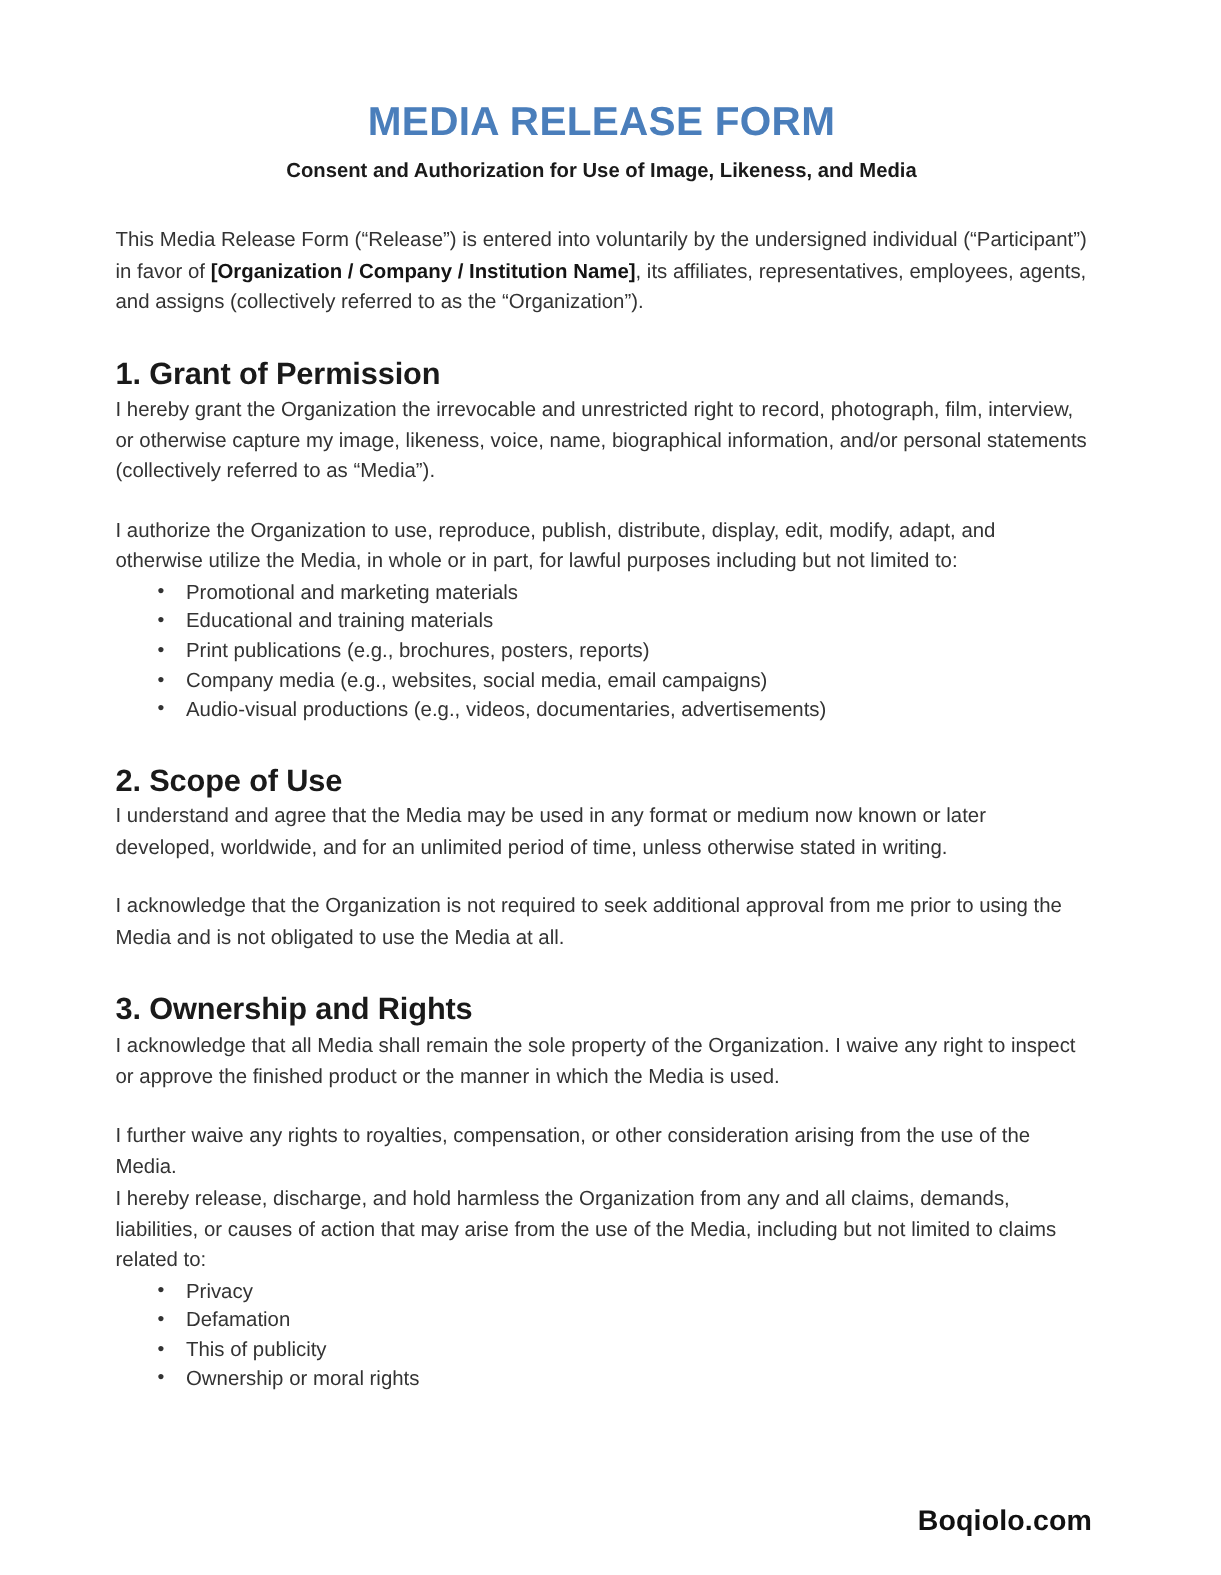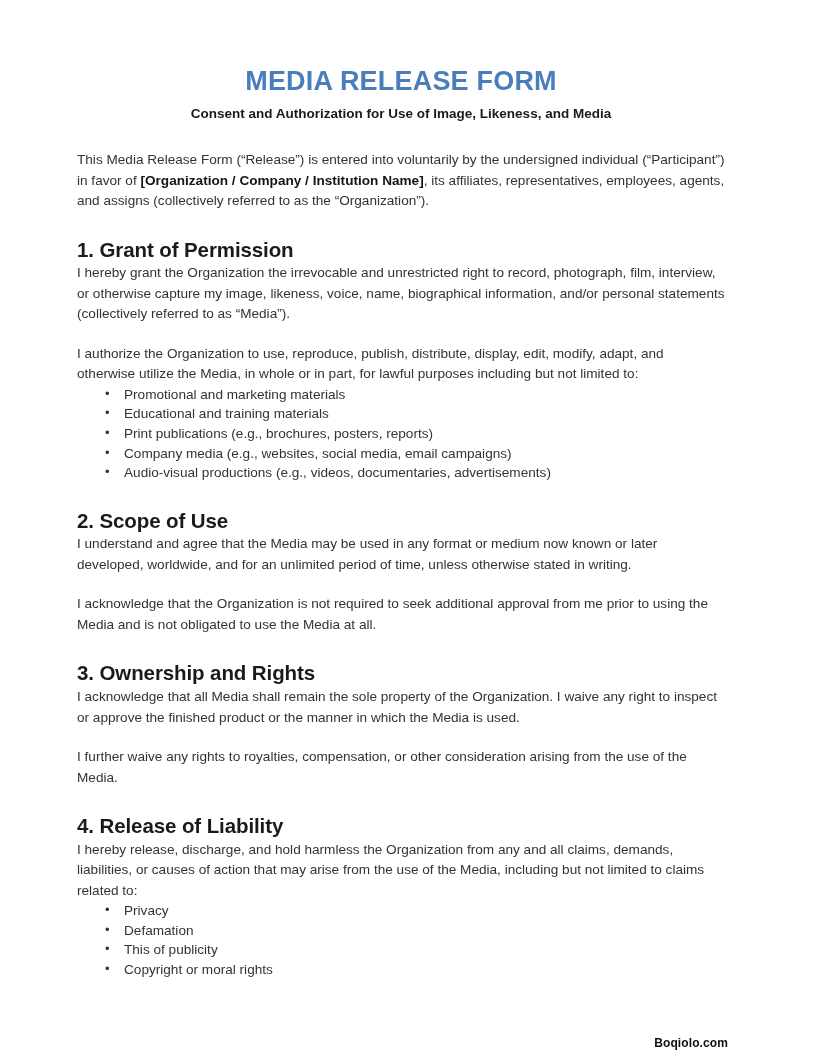--- a/index.html
+++ b/index.html
@@ -97,22 +97,22 @@
     left: 28px;
     top: -1px;
     font-size: 13px;
     color: #333333;
     line-height: 19.6px;
   }
 
   .footer-brand {
     position: absolute;
     right: 20px;
-    bottom: 0;
-    font-size: 12px;
+    bottom: 24px;
+    font-size: 19px;
     font-weight: 700;
     color: #111111;
     letter-spacing: 0.1px;
   }
 </style>
 </head>
 <body>
 
 <div class="page">
   <div class="content">
@@ -135,25 +135,24 @@
     </ul>
 
     <h2 class="section-heading">2. Scope of Use</h2>
     <p class="body-para para-tight">I understand and agree that the Media may be used in any format or medium now known or later developed, worldwide, and for an unlimited period of time, unless otherwise stated in writing.</p>
     <p class="body-para para-gap">I acknowledge that the Organization is not required to seek additional approval from me prior to using the Media and is not obligated to use the Media at all.</p>
 
     <h2 class="section-heading">3. Ownership and Rights</h2>
     <p class="body-para para-tight">I acknowledge that all Media shall remain the sole property of the Organization. I waive any right to inspect or approve the finished product or the manner in which the Media is used.</p>
     <p class="body-para para-gap">I further waive any rights to royalties, compensation, or other consideration arising from the use of the Media.</p>
 
-    <h2 class="section-heading">4. Release of Liability</h2>
     <p class="body-para para-tight">I hereby release, discharge, and hold harmless the Organization from any and all claims, demands, liabilities, or causes of action that may arise from the use of the Media, including but not limited to claims related to:</p>
     <ul class="bullet-list">
       <li>Privacy</li>
       <li>Defamation</li>
       <li>This of publicity</li>
-      <li>Copyright or moral rights</li>
+      <li>Ownership or moral rights</li>
     </ul>
 
   </div>
 
   <div class="footer-brand">Boqiolo.com</div>
 </div>
 
 </body></html>

